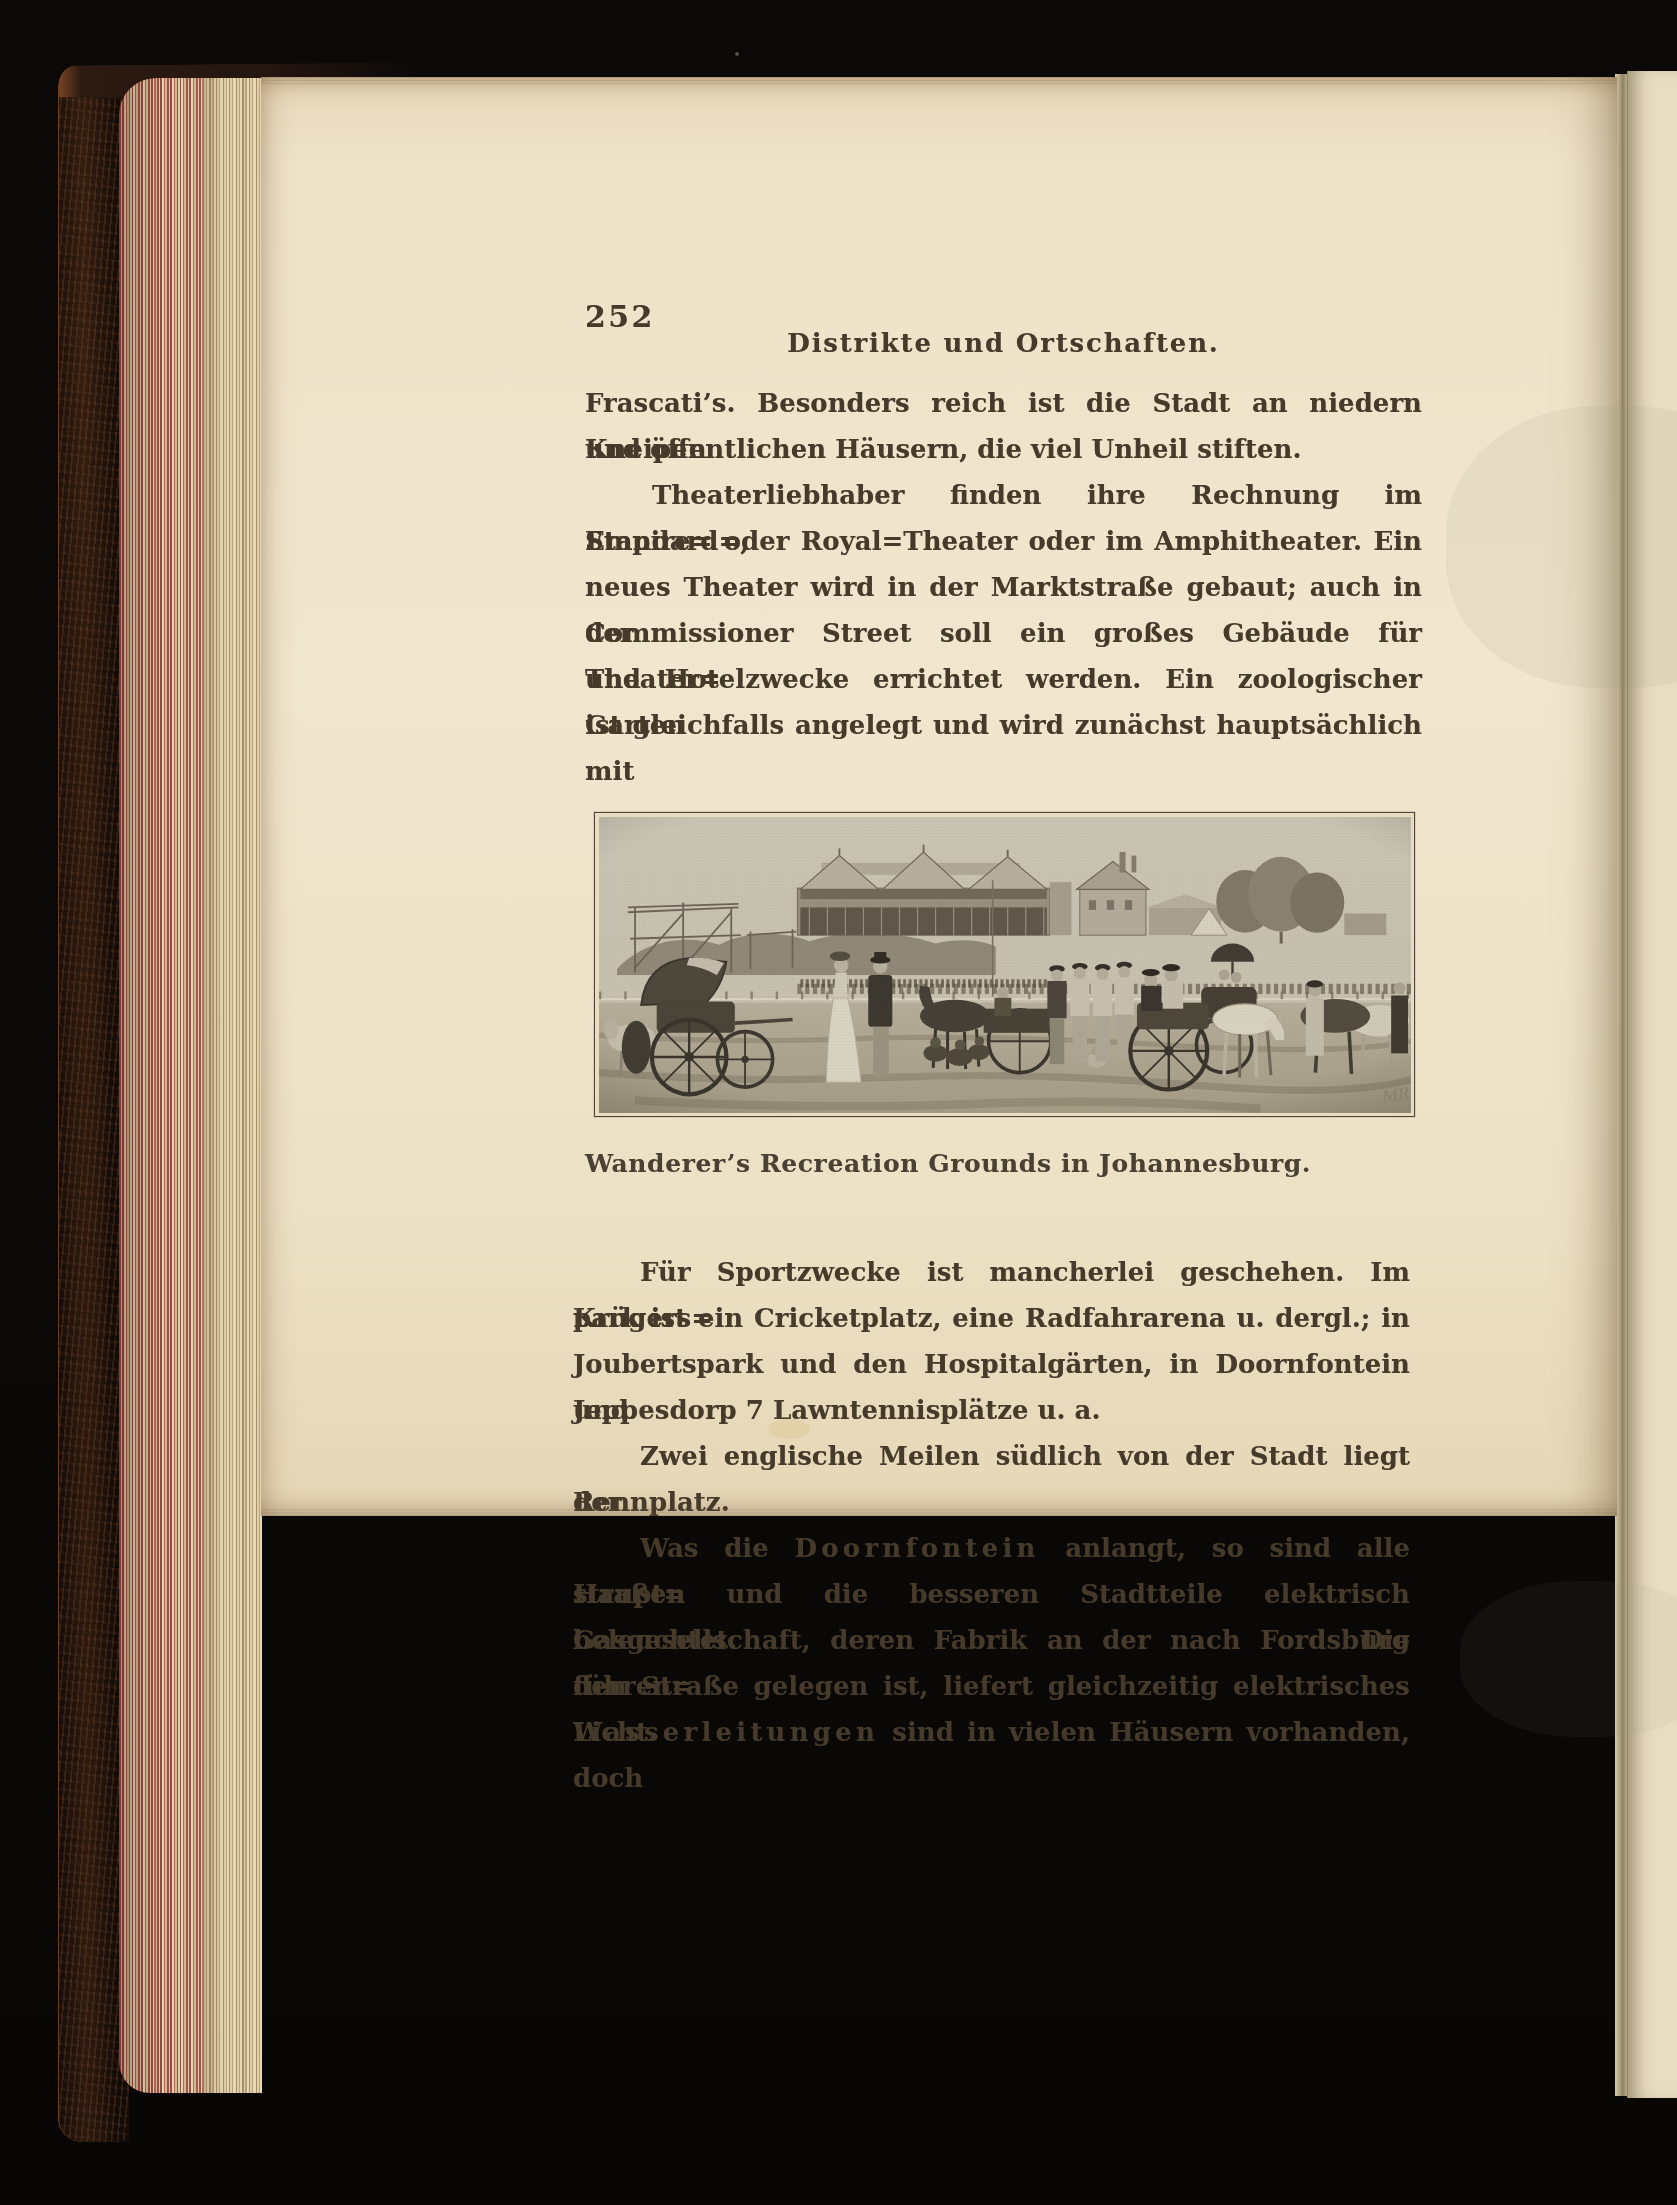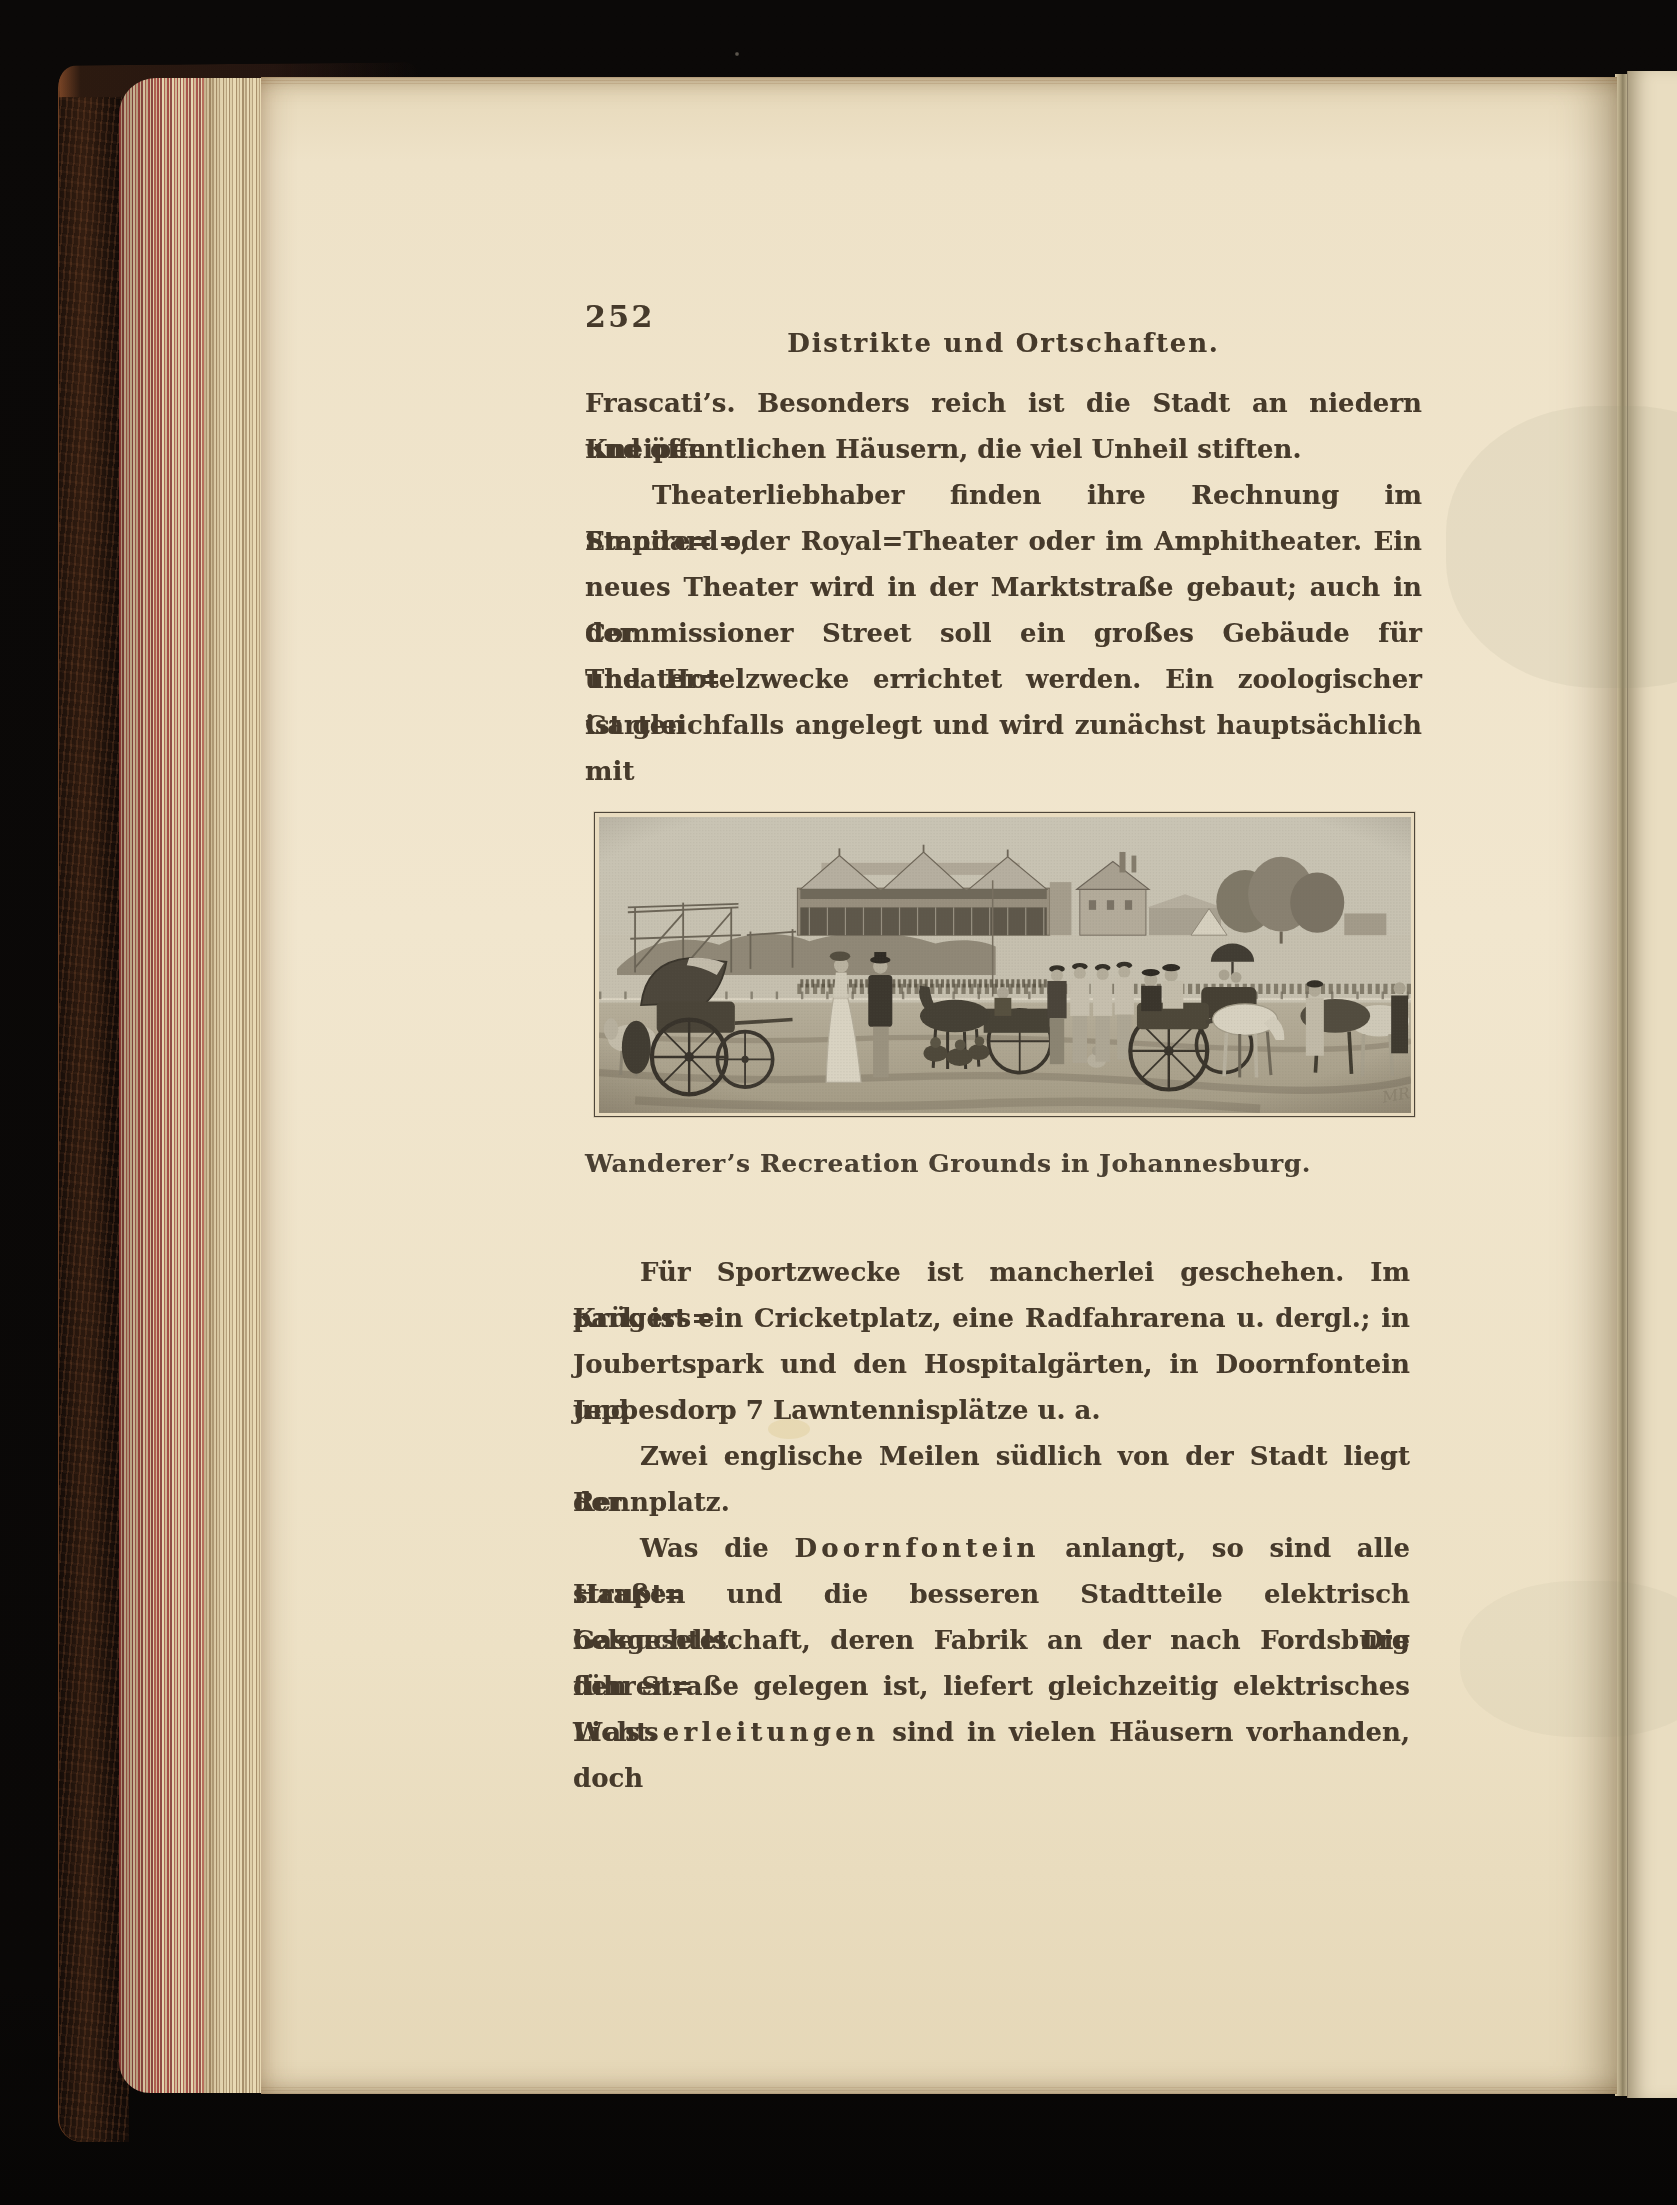--- a/index.html
+++ b/index.html
@@ -42,21 +42,21 @@
       linear-gradient(90deg, rgba(60,22,16,.3), rgba(0,0,0,0) 26%, rgba(255,244,215,.18) 90%),
       repeating-linear-gradient(90deg,#a34a44 0 1.8px,#dcc8a1 1.8px 3px,#8d4a42 3px 4.8px,#e4d4ae 4.8px 6.6px,#b06050 6.6px 7.8px,#cdb793 7.8px 9.6px);
   }
   .fore-edge .fe-right{
     position:absolute;right:0;top:0;width:58px;height:100%;
     background-image:
       linear-gradient(90deg, rgba(120,90,55,.25), rgba(0,0,0,0) 40%),
       repeating-linear-gradient(90deg,#dfcfa9 0 1.8px,#b7a27e 1.8px 3px,#e8d9b4 3px 5.4px,#a8906c 5.4px 6.6px);
   }
   .page{
-    left:261px;top:77px;width:1356px;height:2017px;
+    left:261px;top:77px;width:1356px;height:1439px;
     background-color:#eee2c7;
     background-image:linear-gradient(180deg,#e6d8b9 0,#eee2c8 84px,#f1e6ce 42%,#ede1c5 78%,#e5d7b7 100%);
     box-shadow:
       inset 18px 0 33px -18px rgba(120,80,40,.45),
       inset -36px 0 48px -25px rgba(110,90,55,.55),
       inset 0 15.6px 23px -15.6px rgba(120,90,50,.5),
       inset 0 -19px 26px -19px rgba(110,85,50,.45);
   }
   .page::before{content:"";position:absolute;left:0;right:0;top:0;height:9px;opacity:.65;
     background:repeating-linear-gradient(180deg, rgba(140,100,60,.3) 0 1.2px, rgba(0,0,0,0) 1.2px 3px);}

